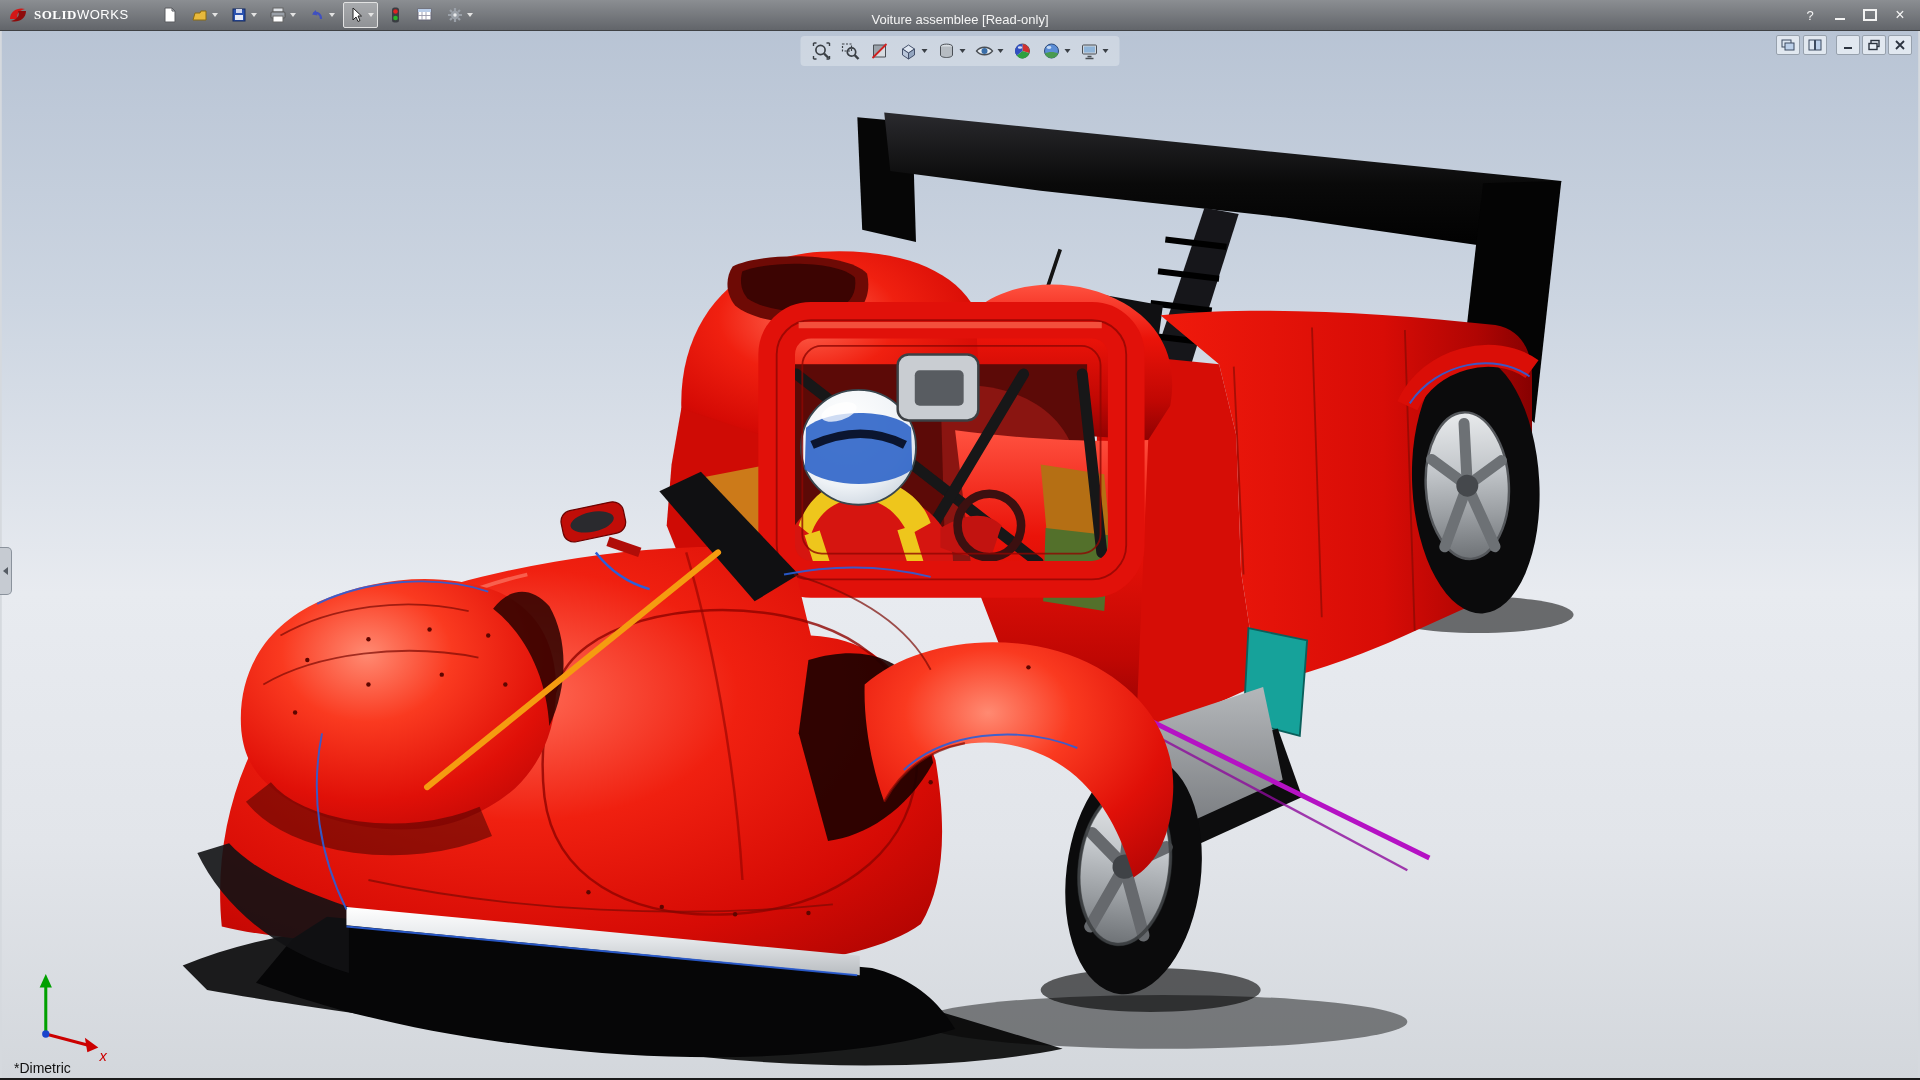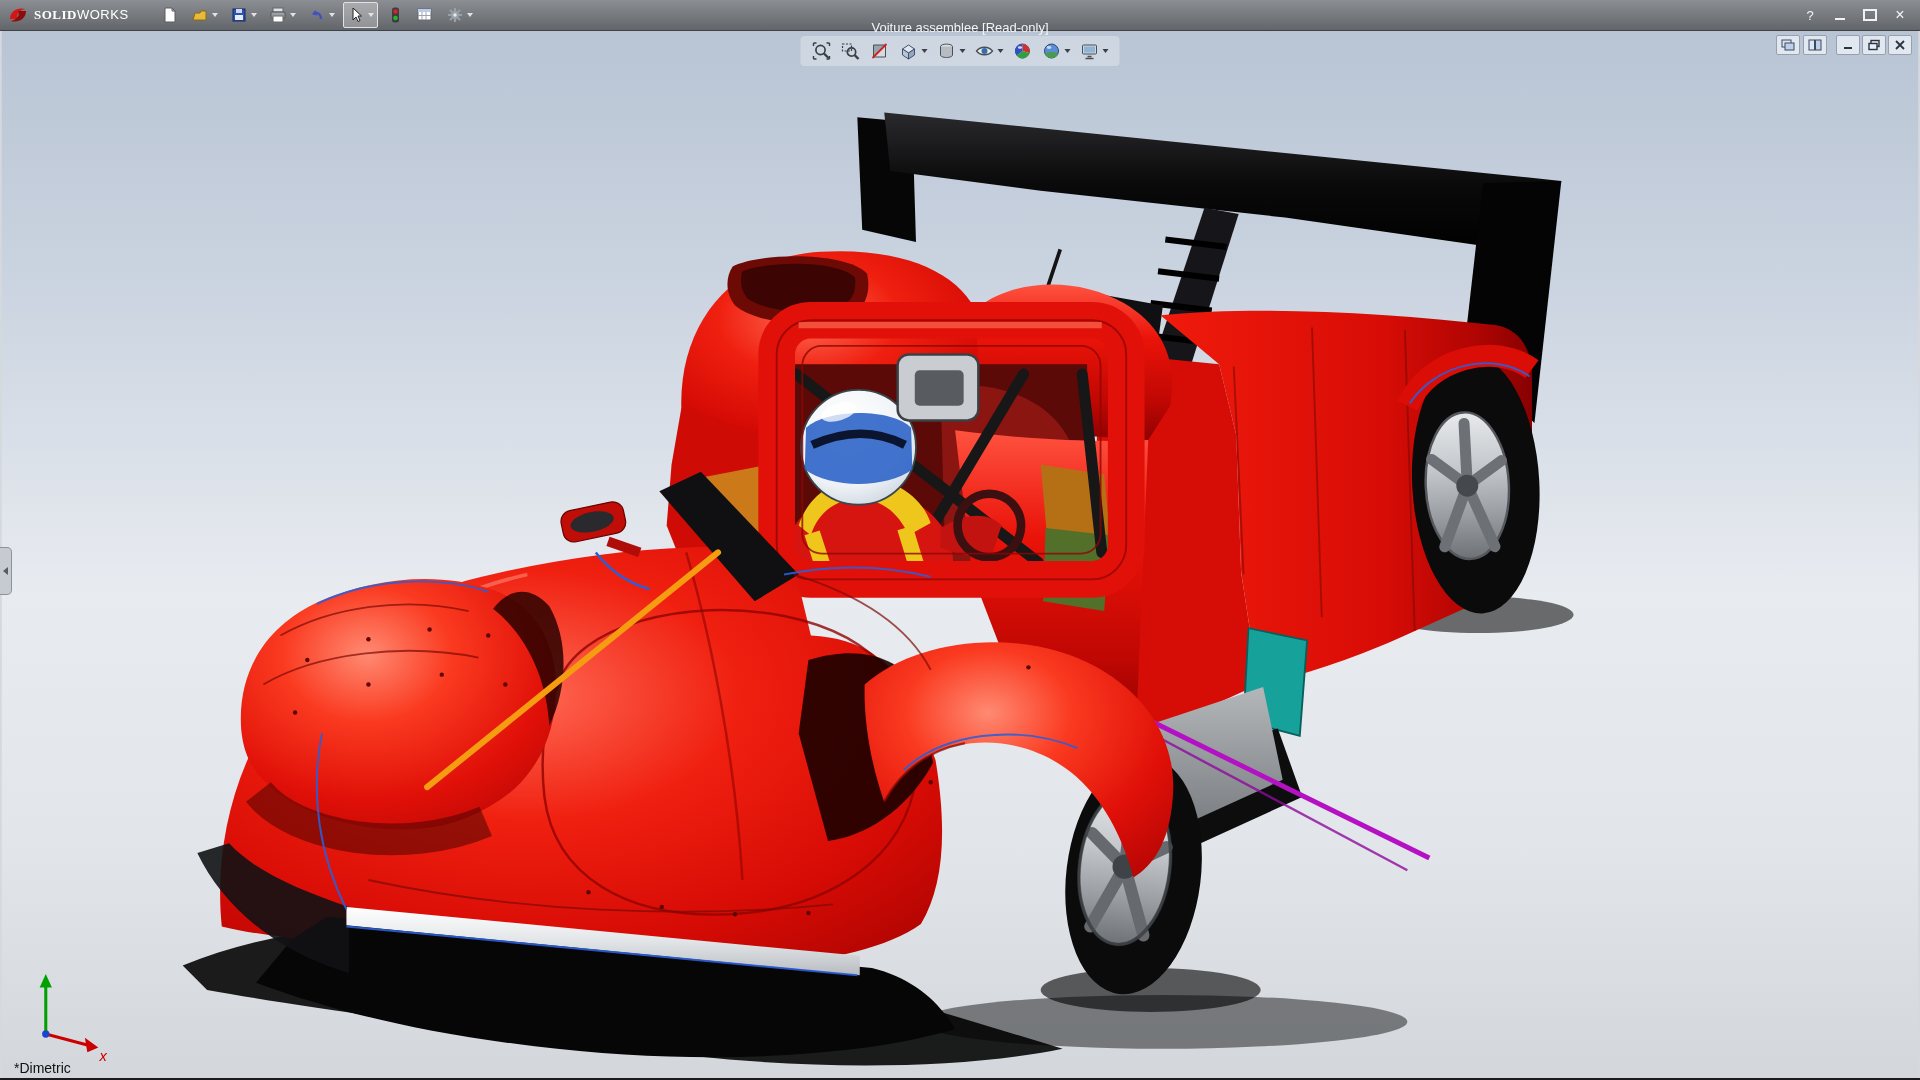--- a/index.html
+++ b/index.html
@@ -14,21 +14,21 @@
   .titlebar{position:absolute;top:0;left:0;right:0;height:30px;
     background:linear-gradient(var(--titlebar-top,#8b8e92),var(--titlebar-bottom,#62656a));
     border-bottom:1px solid #3f4144;display:flex;align-items:center;z-index:30;color:#f2f2f2;}
   .logo-area{display:flex;align-items:center;gap:6px;padding-left:8px;}
   .brand{font-size:13px;letter-spacing:.5px;color:#fff;white-space:nowrap;}
   .brand .b{font-weight:bold;font-family:Liberation Serif, serif;}
   .main-tools{display:flex;align-items:center;gap:4px;margin-left:28px;}
   .tbtn{display:flex;align-items:center;height:24px;padding:0 3px;border:1px solid transparent;border-radius:2px;}
   .tbtn.active{background:rgba(255,255,255,.28);border:1px solid #e2e2e2;}
   .dd{width:0;height:0;border-left:3.5px solid transparent;border-right:3.5px solid transparent;border-top:4px solid #e3e3e3;margin-left:3px;}
-  .title-center{position:absolute;left:50%;top:12px;height:30px;display:flex;align-items:center;transform:translateX(-50%);font-size:13px;color:#f4f4f4;white-space:nowrap;}
+  .title-center{position:absolute;left:50%;top:4px;height:30px;display:flex;align-items:center;transform:translateX(-50%);font-size:13px;color:#f4f4f4;white-space:nowrap;}
   .win-controls{margin-left:auto;display:flex;align-items:center;gap:2px;padding-right:6px;}
   .wbtn{width:28px;height:22px;display:flex;align-items:center;justify-content:center;color:#f4f4f4;font-size:13px;border-radius:2px;}
   .glyph-min{width:10px;height:2px;background:#f2f2f2;margin-top:8px;}
   .glyph-max{width:10px;height:8px;border:2px solid #f2f2f2;}
   .glyph-close{font-size:16px;line-height:1;color:#f6f6f6;}
 
   
   .view-toolbar{position:absolute;top:36px;left:50%;transform:translateX(-50%);
     display:flex;align-items:center;gap:7px;padding:3px 10px;border-radius:4px;
     background:rgba(244,247,250,.35);z-index:20;}

